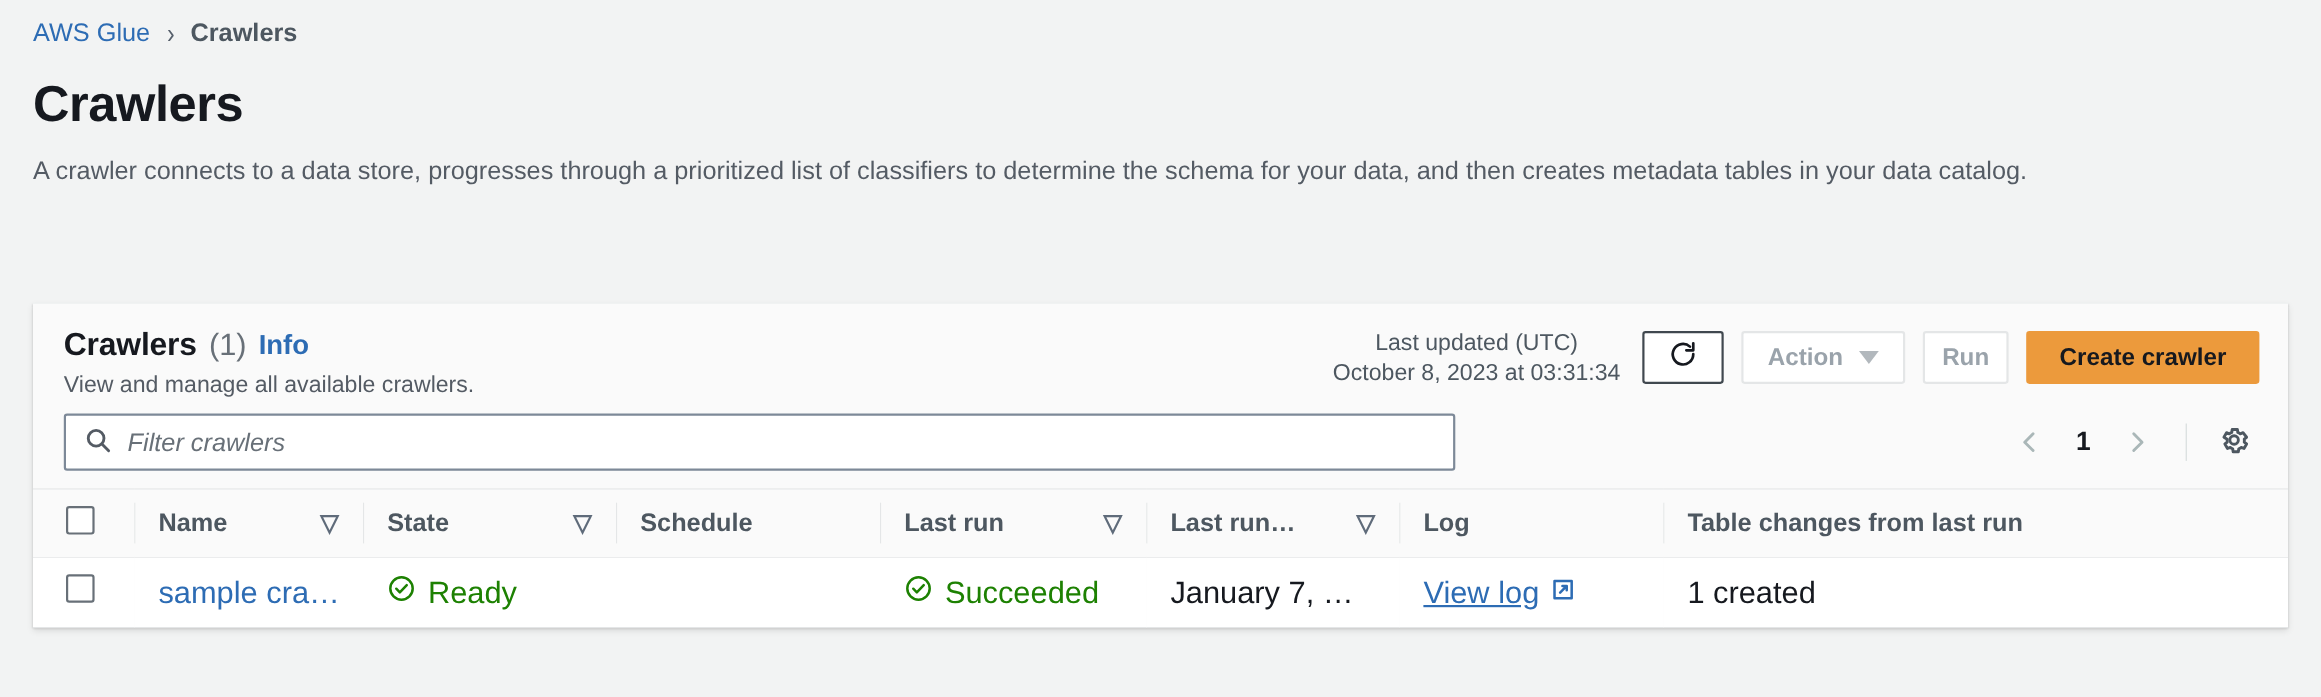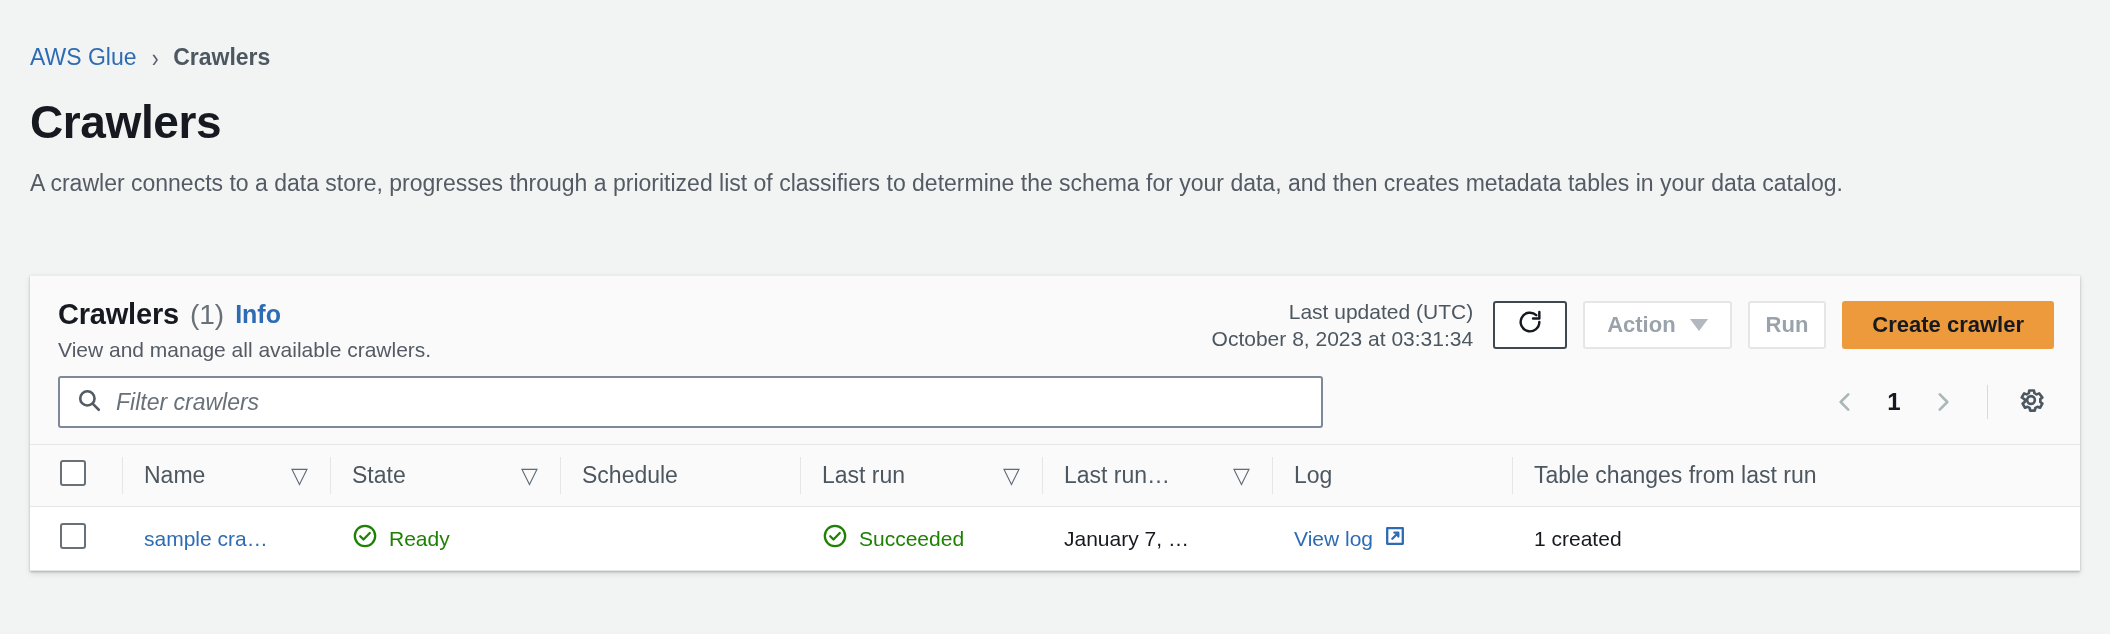--- a/index.html
+++ b/index.html
@@ -11,21 +11,21 @@
     font-family: "Liberation Sans", sans-serif;
     color: #16191f;
     overflow: hidden;
   }
 
   
   .breadcrumb {
     display: flex;
     align-items: center;
     gap: 14px;
-    padding: 44px 0 0 30px;
+    padding: 16px 0 0 30px;
     font-size: 23px;
   }
   .crumb-link { color: #2d6cb4; cursor: pointer; }
   .crumb-sep {
     color: #57606c;
     font-size: 26px;
     line-height: 1;
     font-weight: 500;
     display: inline-block;
     transform: scaleX(0.8);
@@ -96,21 +96,21 @@
     color: #545b64;
   }
 
   .header-right {
     margin-left: auto;
     display: flex;
     align-items: center;
     gap: 16px;
   }
   .last-updated {
-    text-align: right;
+    text-align: center;
     font-size: 21px;
     color: #4d5760;
     line-height: 1.3;
     margin-right: 4px;
   }
 
   .btn {
     height: 48px;
     border-radius: 3px;
     font-size: 22px;
@@ -207,21 +207,21 @@
   table {
     width: 100%;
     border-collapse: collapse;
     table-layout: fixed;
   }
   thead th {
     background: #fafafa;
     border-top: 1px solid #e4e6e7;
     border-bottom: 1px solid #e4e6e7;
     font-size: 23px;
-    font-weight: 400;
+    font-weight: 700;
     color: #4d5760;
     text-align: left;
     height: 62px;
     padding: 0 0 0 22px;
     position: relative;
     white-space: nowrap;
     overflow: hidden;
   }
   thead th.divided::before {
     content: "";
@@ -237,21 +237,21 @@
     color: #5f6b7a;
     margin-left: auto;
     margin-right: 22px;
     cursor: pointer;
     line-height: 1;
   }
 
   tbody td {
     background: #fff;
     height: 64px;
-    font-size: 21px;
+    font-size: 28px;
     color: #16191f;
     padding: 0 0 0 22px;
     border-bottom: 1px solid #e4e6e7;
     white-space: nowrap;
     overflow: hidden;
   }
   .cell-checkbox, th.cell-checkbox { padding-left: 30px; }
 
   .checkbox {
     width: 26px; height: 26px;
@@ -271,20 +271,21 @@
     align-items: center;
     gap: 11px;
     color: #1d8102;
   }
   .ext-link {
     display: inline-flex;
     align-items: center;
     gap: 10px;
     color: #2d6cb4;
     cursor: pointer;
+    text-decoration: underline;
   }
 
   
   col.c-check   { width: 92px; }
   col.c-name    { width: 208px; }
   col.c-state   { width: 230px; }
   col.c-sched   { width: 240px; }
   col.c-lastrun { width: 242px; }
   col.c-lastrun2{ width: 230px; }
   col.c-log     { width: 240px; }

